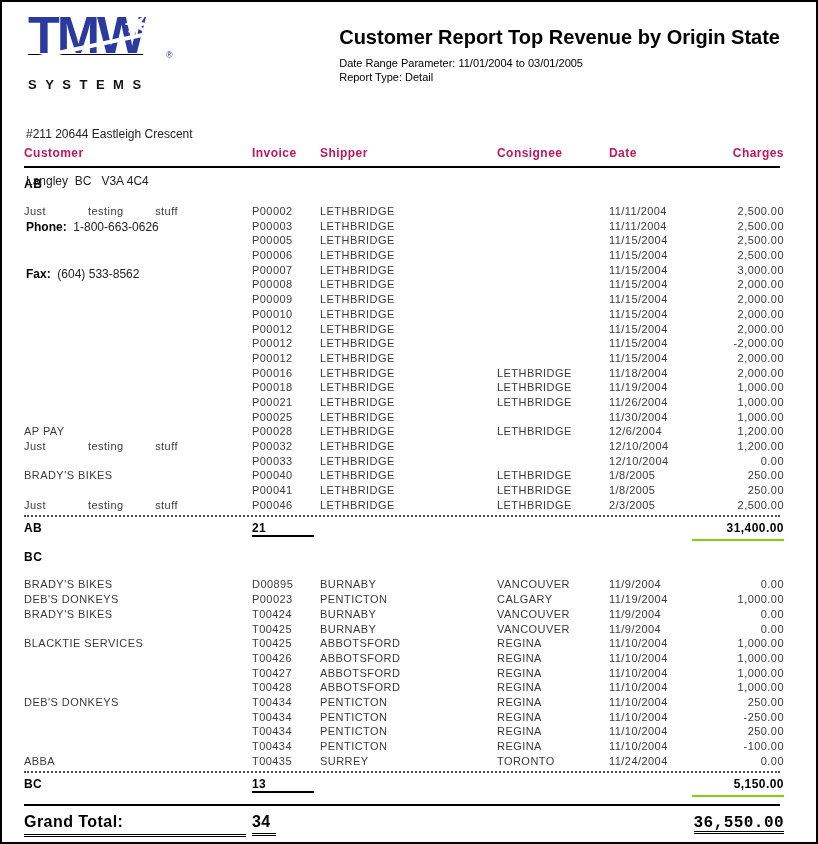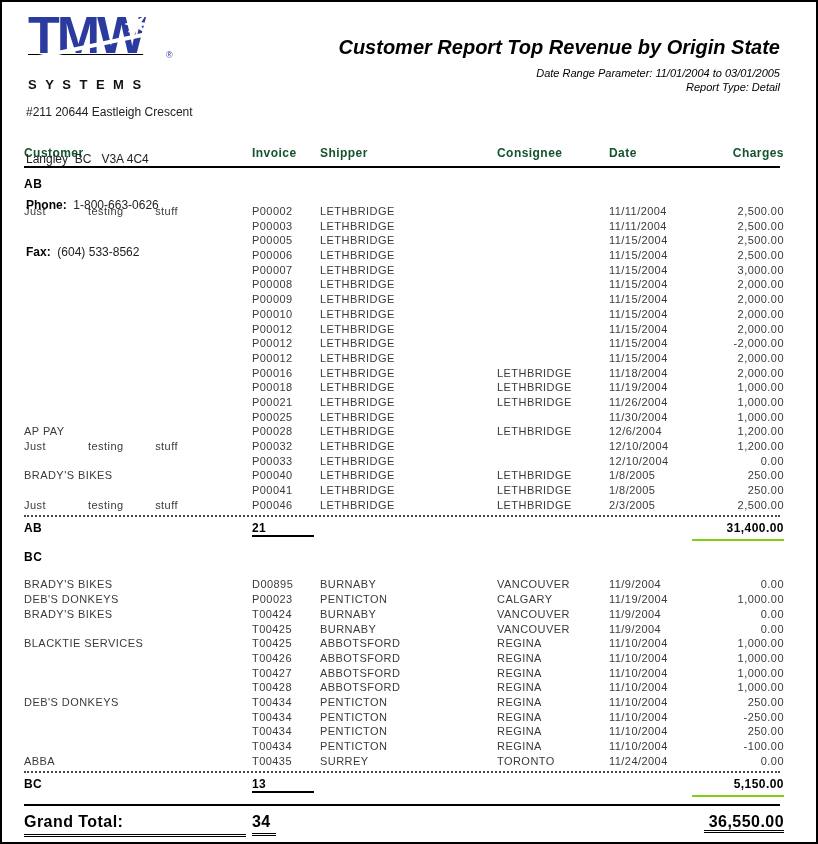--- a/index.html
+++ b/index.html
@@ -24,47 +24,47 @@
   }
   .logo-star {
     position:absolute; left:96px; top:2px; color:#fff; font-size:30px;
     line-height:30px; font-weight:bold;
   }
   .logo-reg { position:absolute; left:138px; top:42px; font-size:9px; color:#2b3a9e; }
   .logo-sub {
     margin-top:13px; font-weight:bold; font-size:13px; letter-spacing:8.5px;
     color:#111; white-space:nowrap;
   }
-  .address-block { position:absolute; left:24px; top:72px; font-size:12px; line-height:15.5px; white-space:pre; color:#222; }
+  .address-block { position:absolute; left:24px; top:94px; font-size:12px; line-height:15.5px; white-space:pre; color:#222; }
   .address-block b { color:#000;margin-top:46px; }
-  .title-block { position:absolute; right:36px; top:34px; text-align:right;font-style:italic; }
+  .title-block { position:absolute; right:36px; top:24px; text-align:left; }
   .report-title { font-size:20px; font-weight:bold; color:#000; letter-spacing:0; }
   .report-sub { margin-top:7px; font-size:11px; line-height:14px; color:#000; }
 
   
   .report-body { padding:0 36px 0 22px; }
   .grid-row { display:grid; grid-template-columns:228px 68px 177px 112px 83px 92px; }
   .thead { font-weight:bold; font-size:12px; letter-spacing:0.3px; padding-bottom:5px; border-bottom:2px solid #000; }
-  .thead .cell { height:auto; line-height:15px; color:#14532d; font-size:12px; font-weight:bold; }
+  .thead .cell { height:auto; line-height:15px; color:#be185d; font-size:12px; font-weight:bold; }
   .cell { font-size:11px; line-height:14.7px; height:14.7px; letter-spacing:0.45px; color:#3a3a3a; white-space:nowrap; overflow:visible; }
   .c-customer { white-space:pre; }
   .c-charges { text-align:right; }
   .group-label { font-weight:bold; font-size:12px; letter-spacing:0.5px; color:#000; margin:9px 0 13px; }
   .dotted { border-top:2px dotted #4a4a4a; margin-top:3px; }
   .total-row { margin-top:4px; margin-bottom:7px; }
   .total-row .cell { font-weight:bold; color:#000; font-size:12px; height:auto; line-height:14px; }
   .count-underline { display:inline-block; width:62px; border-bottom:2px solid #000; }
   .total-charges { border-bottom:2px solid #84cc16; padding-bottom:4px; }
 
   
   .grand-wrap { border-top:2px solid #000; margin-top:0px; padding-top:9px; }
   .grand .cell { font-weight:bold; color:#000; font-size:16px; height:auto; line-height:14px; }
   .gt-label-underline { display:inline-block; width:222px; border-bottom:3px double #000; padding-bottom:5px; }
   .gt-count-underline { display:inline-block; min-width:24px; border-bottom:3px double #000; padding-bottom:4px; }
-  .gt-charges-underline { display:inline-block; min-width:80px; text-align:right; border-bottom:3px double #000; padding-bottom:1px; }
+  .gt-charges-underline { display:inline-block; min-width:80px; text-align:right; border-bottom:3px double #000; padding-bottom:1px;font-family:Liberation Mono, monospace; }
 </style>
 </head>
 <body>
 
 <div class="page">
 
   <div class="report-header">
     <div class="logo">
       <div class="logo-mark">
         <span class="logo-text">TMW</span>

